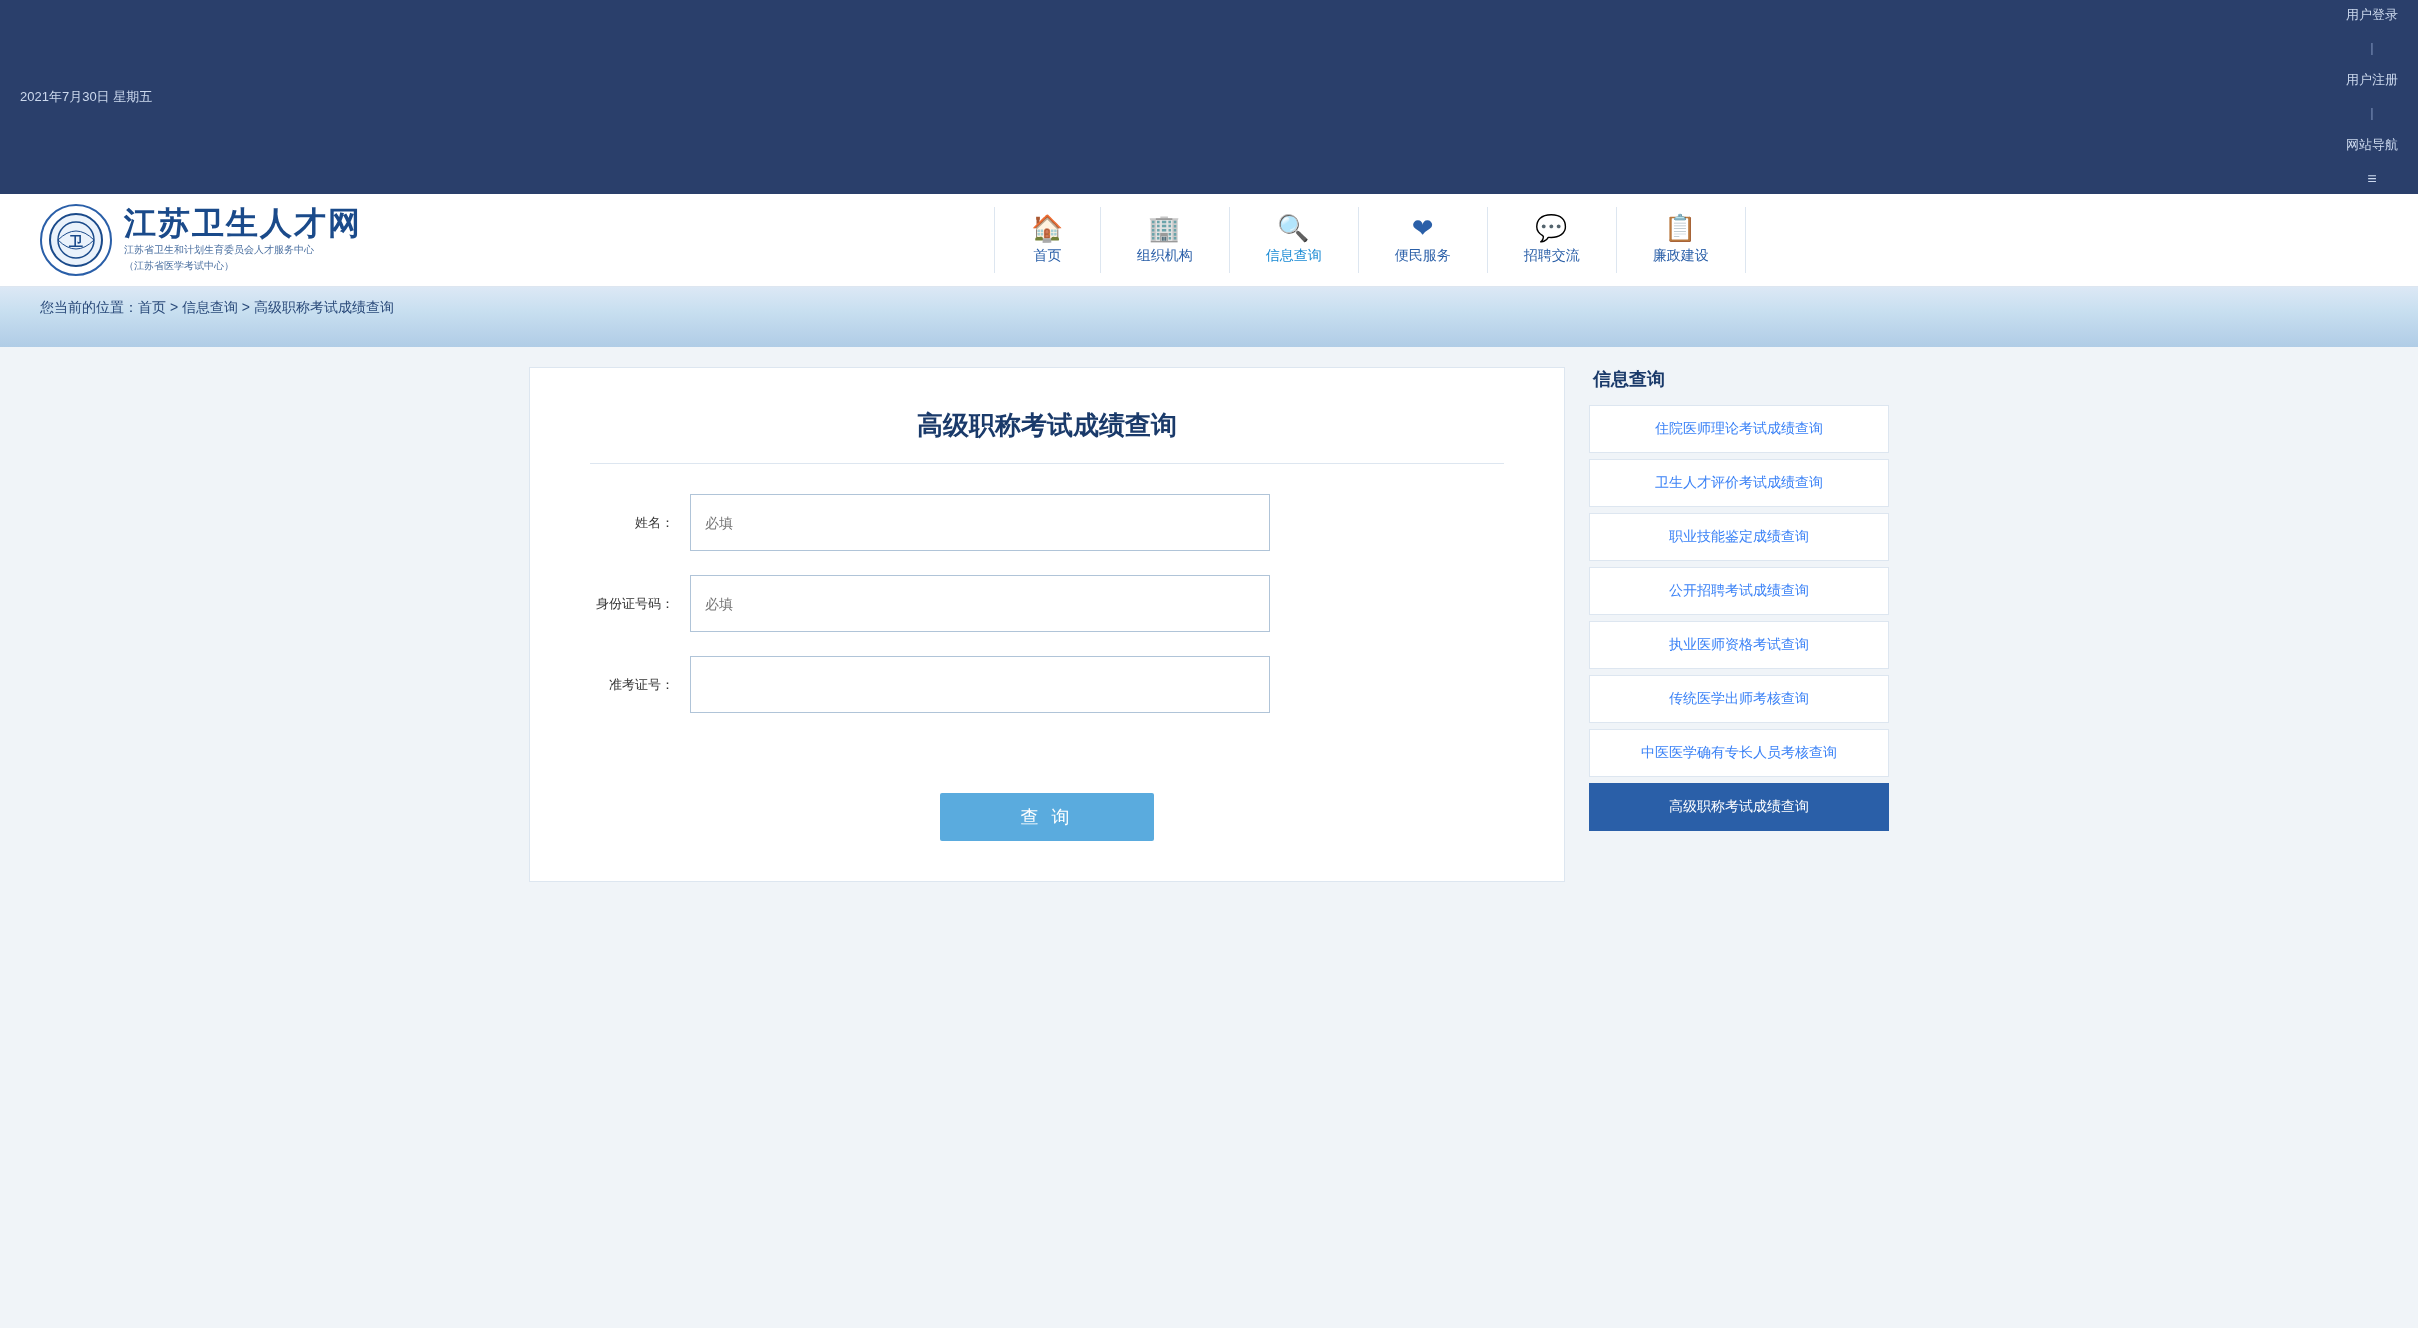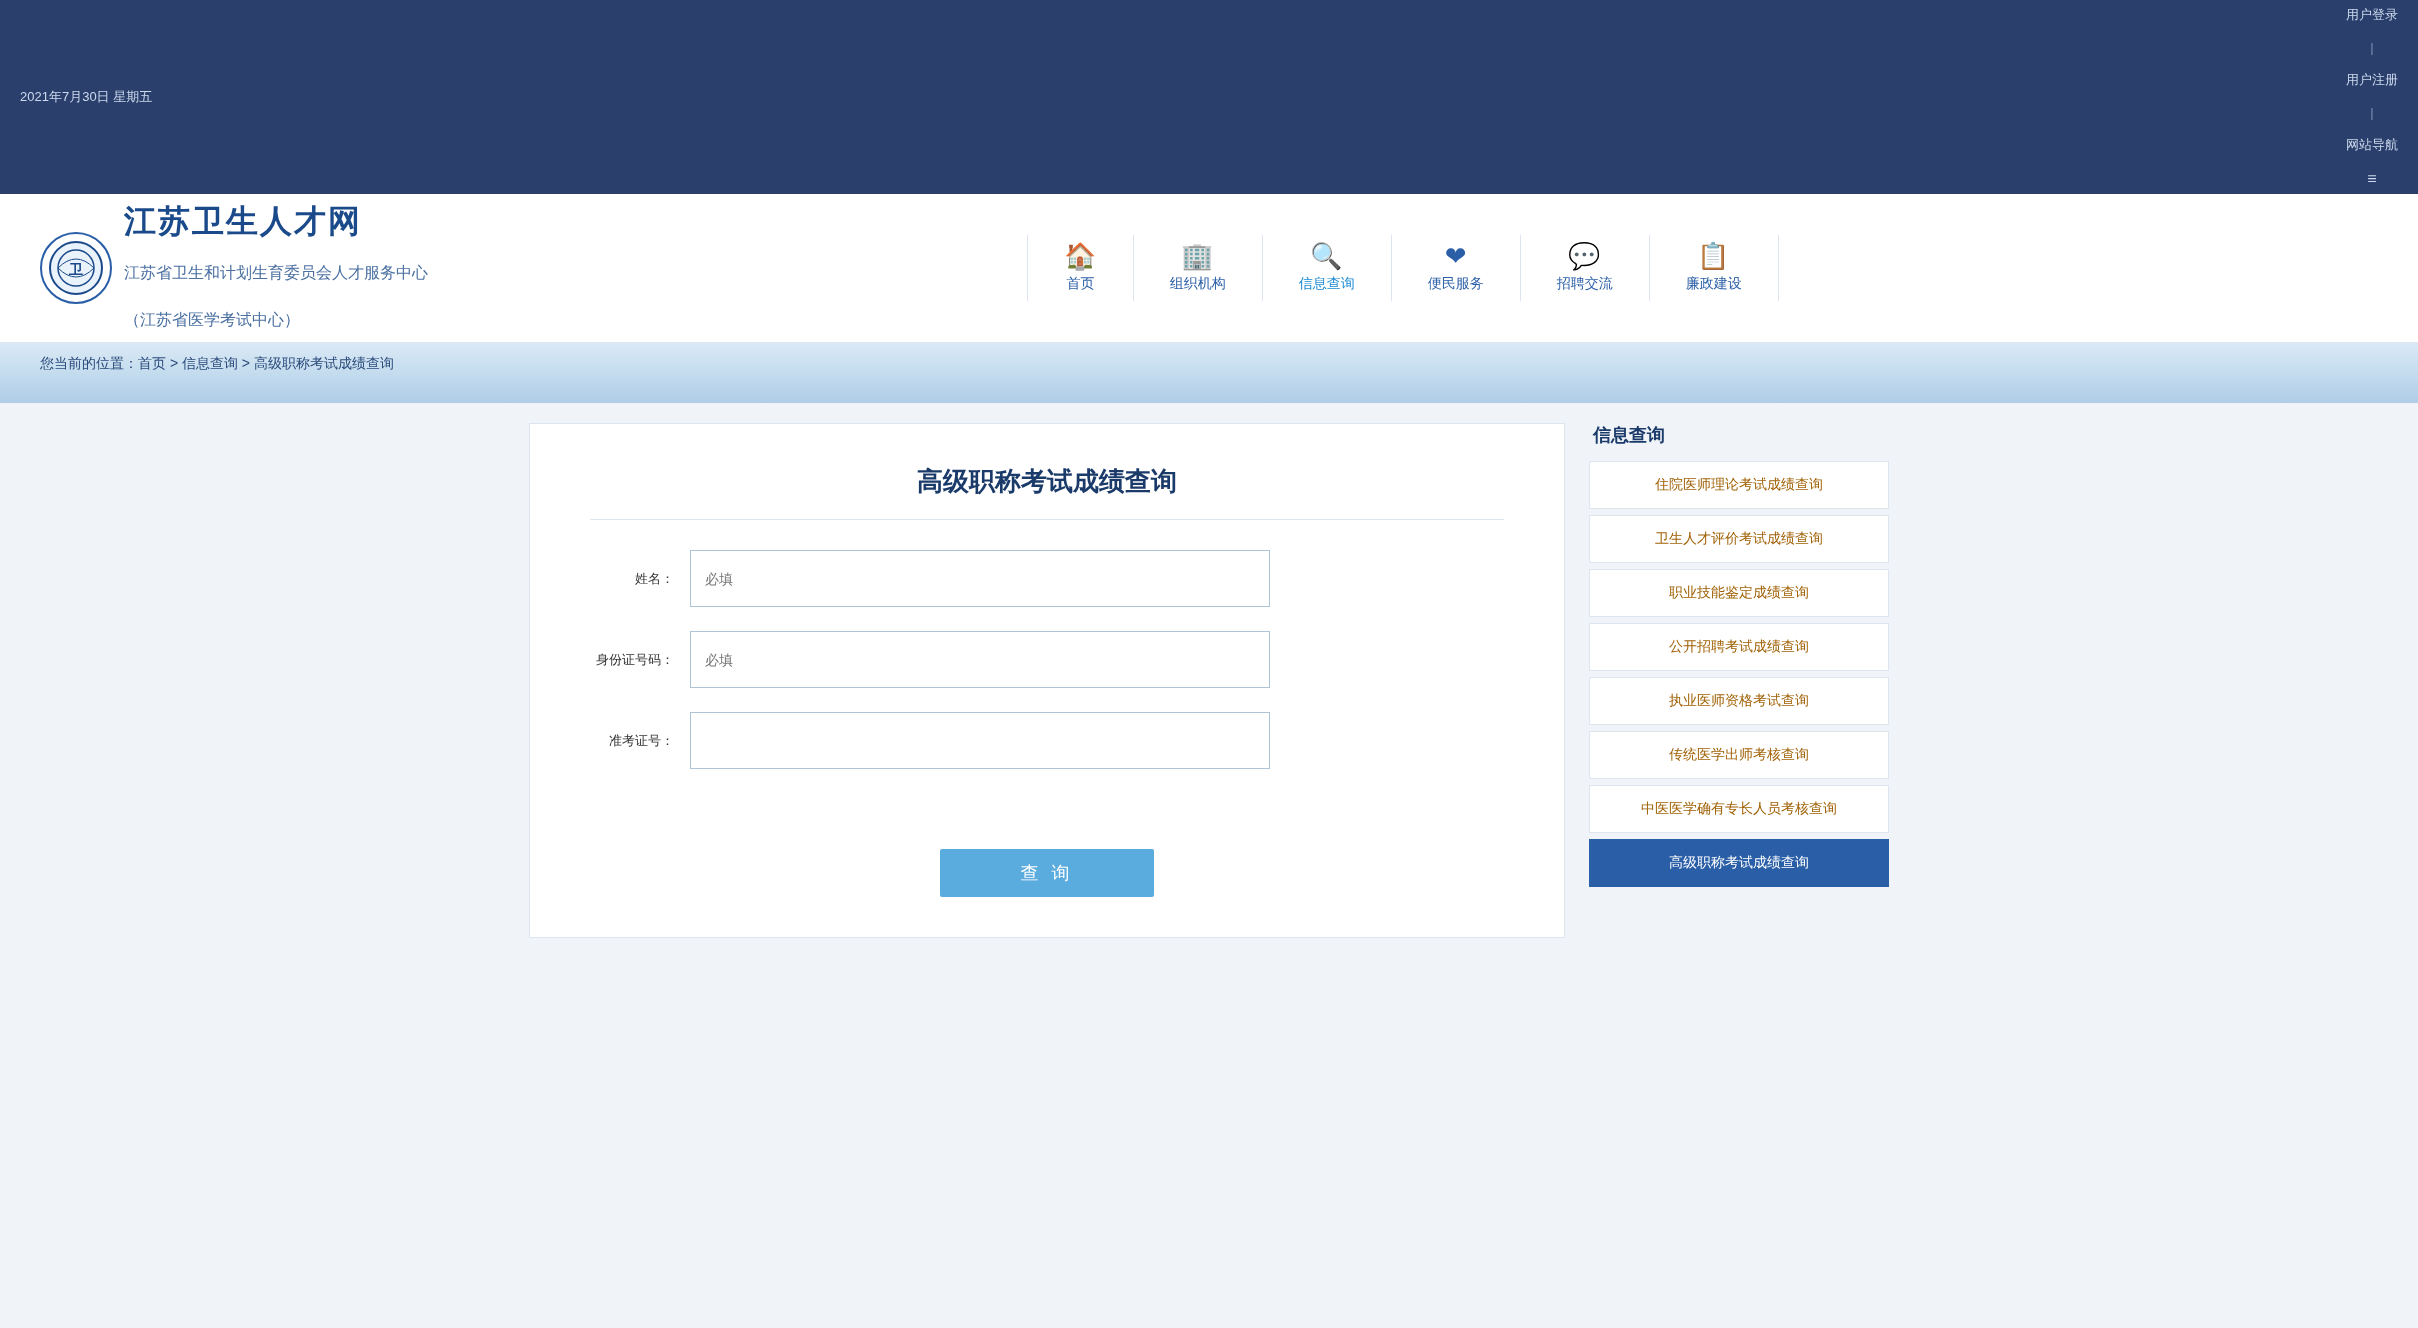--- a/index.html
+++ b/index.html
@@ -37,21 +37,21 @@
     }
     .logo-circle svg { width: 56px; height: 56px; }
     .logo-text { }
     .logo-title {
       font-size: 32px;
       font-weight: bold;
       color: #1a4a8a;
       letter-spacing: 2px;
       line-height: 1.1;
     }
-    .logo-subtitle { font-size: 16px; color: #4a6fa0; line-height: 1.6; margin-top: 21px; }
+    .logo-subtitle { font-size: 10px; color: #4a6fa0; line-height: 1.6; }
 
     
     .nav { display: flex; flex: 1; justify-content: center; align-items: center; gap: 0; }
     .nav-item {
       display: flex; flex-direction: column; align-items: center;
       padding: 8px 36px;
       cursor: pointer;
       color: #2a5fa8;
       font-size: 16px;
       border-right: 1px solid #dde6f0;
@@ -150,21 +150,21 @@
       color: #1a3a6a;
       margin-bottom: 14px;
       padding-left: 4px;
     }
     .sidebar-item {
       background: #fff;
       border: 1px solid #dde6f0;
       padding: 14px 20px;
       margin-bottom: 6px;
       font-size: 14px;
-      color: #a16207;
+      color: #3b82f6;
       cursor: pointer;
       text-align: center;
     }
     .sidebar-item.active {
       background: #2a5fa8;
       color: #fff;
       border-color: #2a5fa8;
     }
   </style>
 </head>

